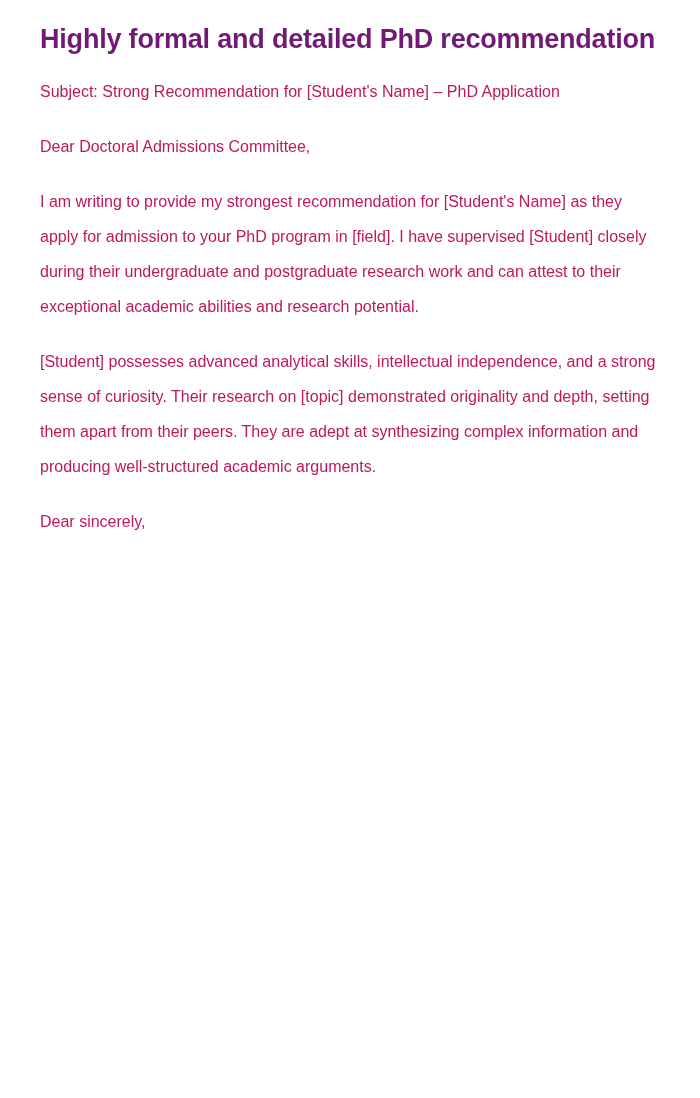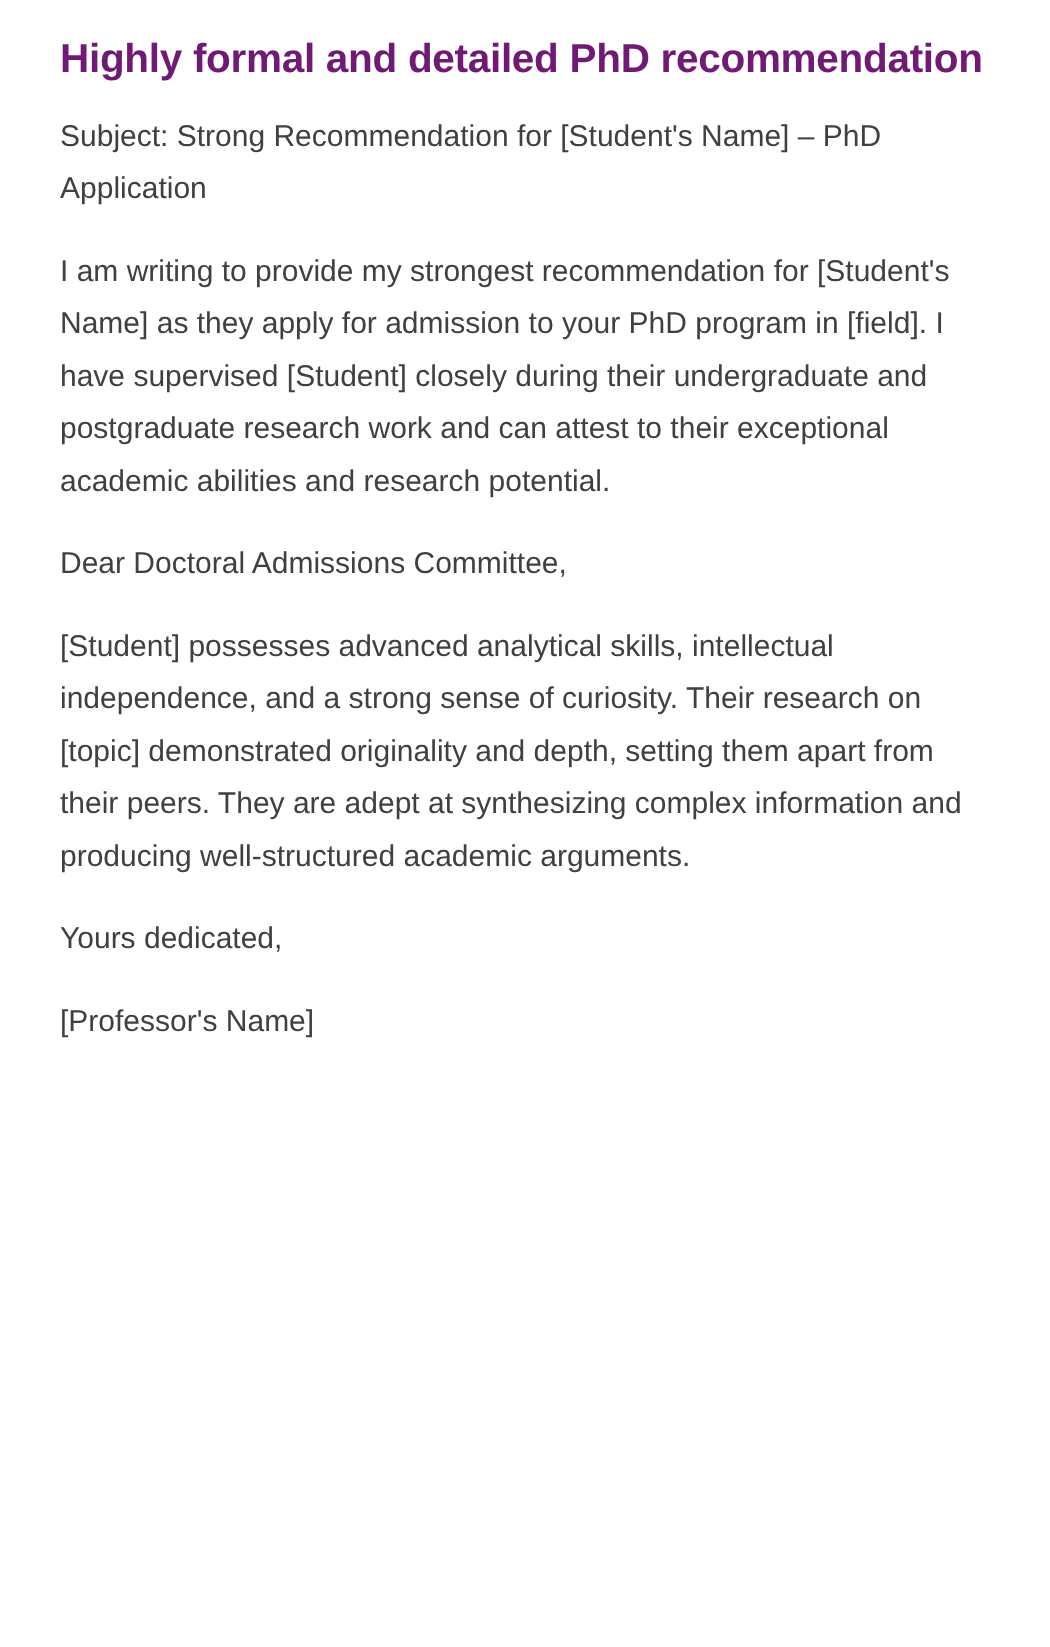--- a/index.html
+++ b/index.html
@@ -24,35 +24,34 @@
     margin: 0 0 17px 0;
     font-size: 27px;
     line-height: 35px;
     font-weight: 700;
     color: #701a75;
     letter-spacing: -0.2px;
     font-family: "Liberation Sans", sans-serif;
   }
   .letter-body p {
     margin: 0 0 20px 0;
-    font-size: 20px;
+    font-size: 16px;
     line-height: 35px;
     font-weight: 400;
-    color: #404040;
+    color: #be185d;
     font-family: "Liberation Sans", sans-serif;
   }
 </style>
 </head>
 <body>
 
 <div class="page">
   <article>
     <h1 class="doc-title">Highly formal and detailed PhD recommendation</h1>
     <div class="letter-body">
         <p>Subject: Strong Recommendation for [Student's Name] – PhD Application</p>
+        <p>Dear Doctoral Admissions Committee,</p>
         <p>I am writing to provide my strongest recommendation for [Student's Name] as they apply for admission to your PhD program in [field]. I have supervised [Student] closely during their undergraduate and postgraduate research work and can attest to their exceptional academic abilities and research potential.</p>
-        <p>Dear Doctoral Admissions Committee,</p>
         <p>[Student] possesses advanced analytical skills, intellectual independence, and a strong sense of curiosity. Their research on [topic] demonstrated originality and depth, setting them apart from their peers. They are adept at synthesizing complex information and producing well-structured academic arguments.</p>
-        <p>Yours dedicated,</p>
-        <p>[Professor's Name]</p>
+        <p>Dear sincerely,</p>
       </div>
   </article>
 </div>
 
 </body></html>

